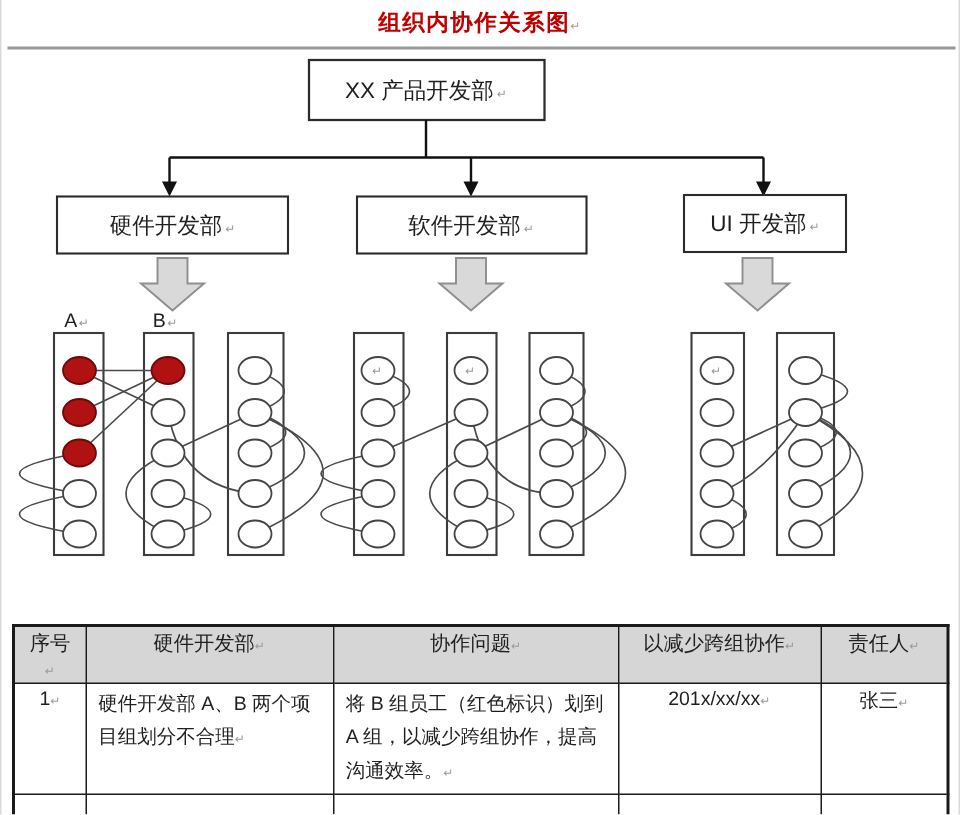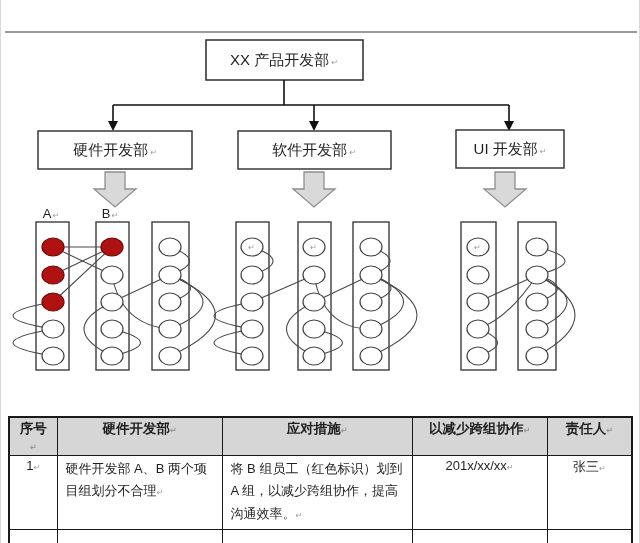--- a/index.html
+++ b/index.html
@@ -22,32 +22,33 @@
   table.action{
     position:absolute; left:7px; top:416px; width:623px;
     border-collapse:collapse; table-layout:fixed;
     font-size:13px; color:#1f1f1f;
   }
   table.action td, table.action th{
     border:1px solid #1a1a1a; padding:2px 8px; vertical-align:top;
     overflow:hidden;
   }
   table.action{border:2px solid #1a1a1a;}
-  th.hd{background:#d6d6d6; font-weight:bold; height:20px; font-size:13.5px; vertical-align:middle;}
+  th.hd{background:#d6d6d6; font-weight:normal; height:20px; font-size:13.5px; vertical-align:middle;}
   td.c{text-align:center;}
   td.l{text-align:left; line-height:1.72;}
   tr.r1 td{height:69px;}
   tr.r2 td{height:24px; text-align:center; vertical-align:middle;}
   .rm{font-size:8px; color:#9a9a9a;}
 </style>
 </head>
 <body>
 
 <div class="page">
 
+  <div class="title"><span>组织内协作关系图</span><span class="rm">↵</span></div>
 
   <svg class="diagram-svg" width="640" height="412" viewBox="0 0 640 412" xmlns="http://www.w3.org/2000/svg">
 
     <line x1="4" y1="32" x2="636" y2="32" stroke="#9a9a9a" stroke-width="2"></line>
 
     <g>
       <rect x="205" y="40" width="157" height="40" fill="#ffffff" stroke="#2b2b2b" stroke-width="1.5"></rect>
       <text class="boxlabel" x="283" y="65" text-anchor="middle"><tspan>XX 产品开发部</tspan><tspan class="rm" dx="2">↵</tspan></text>
     </g>
 
@@ -169,21 +170,21 @@
       <col style="width:48px">
         <col style="width:165px">
         <col style="width:190px">
         <col style="width:135px">
         <col style="width:85px">
     </colgroup>
     <tbody>
         <tr>
       <th class="hd"><span>序号</span><span class="rm">↵</span></th>
       <th class="hd"><span>硬件开发部</span><span class="rm">↵</span></th>
-      <th class="hd"><span>应对措施</span><span class="rm">↵</span></th>
+      <th class="hd"><span>协作问题</span><span class="rm">↵</span></th>
       <th class="hd"><span>以减少跨组协作</span><span class="rm">↵</span></th>
       <th class="hd"><span>责任人</span><span class="rm">↵</span></th>
     </tr>
     <tr class="r1">
       <td class="c"><span>1</span><span class="rm">↵</span></td>
       <td class="l"><span>硬件开发部 A、B 两个项目组划分不合理</span><span class="rm">↵</span></td>
       <td class="l"><span>将 B 组员工（红色标识）划到 A 组，以减少跨组协作，提高沟通效率。</span><span class="rm">↵</span></td>
       <td class="c"><span>201x/xx/xx</span><span class="rm">↵</span></td>
       <td class="c"><span>张三</span><span class="rm">↵</span></td>
     </tr>

